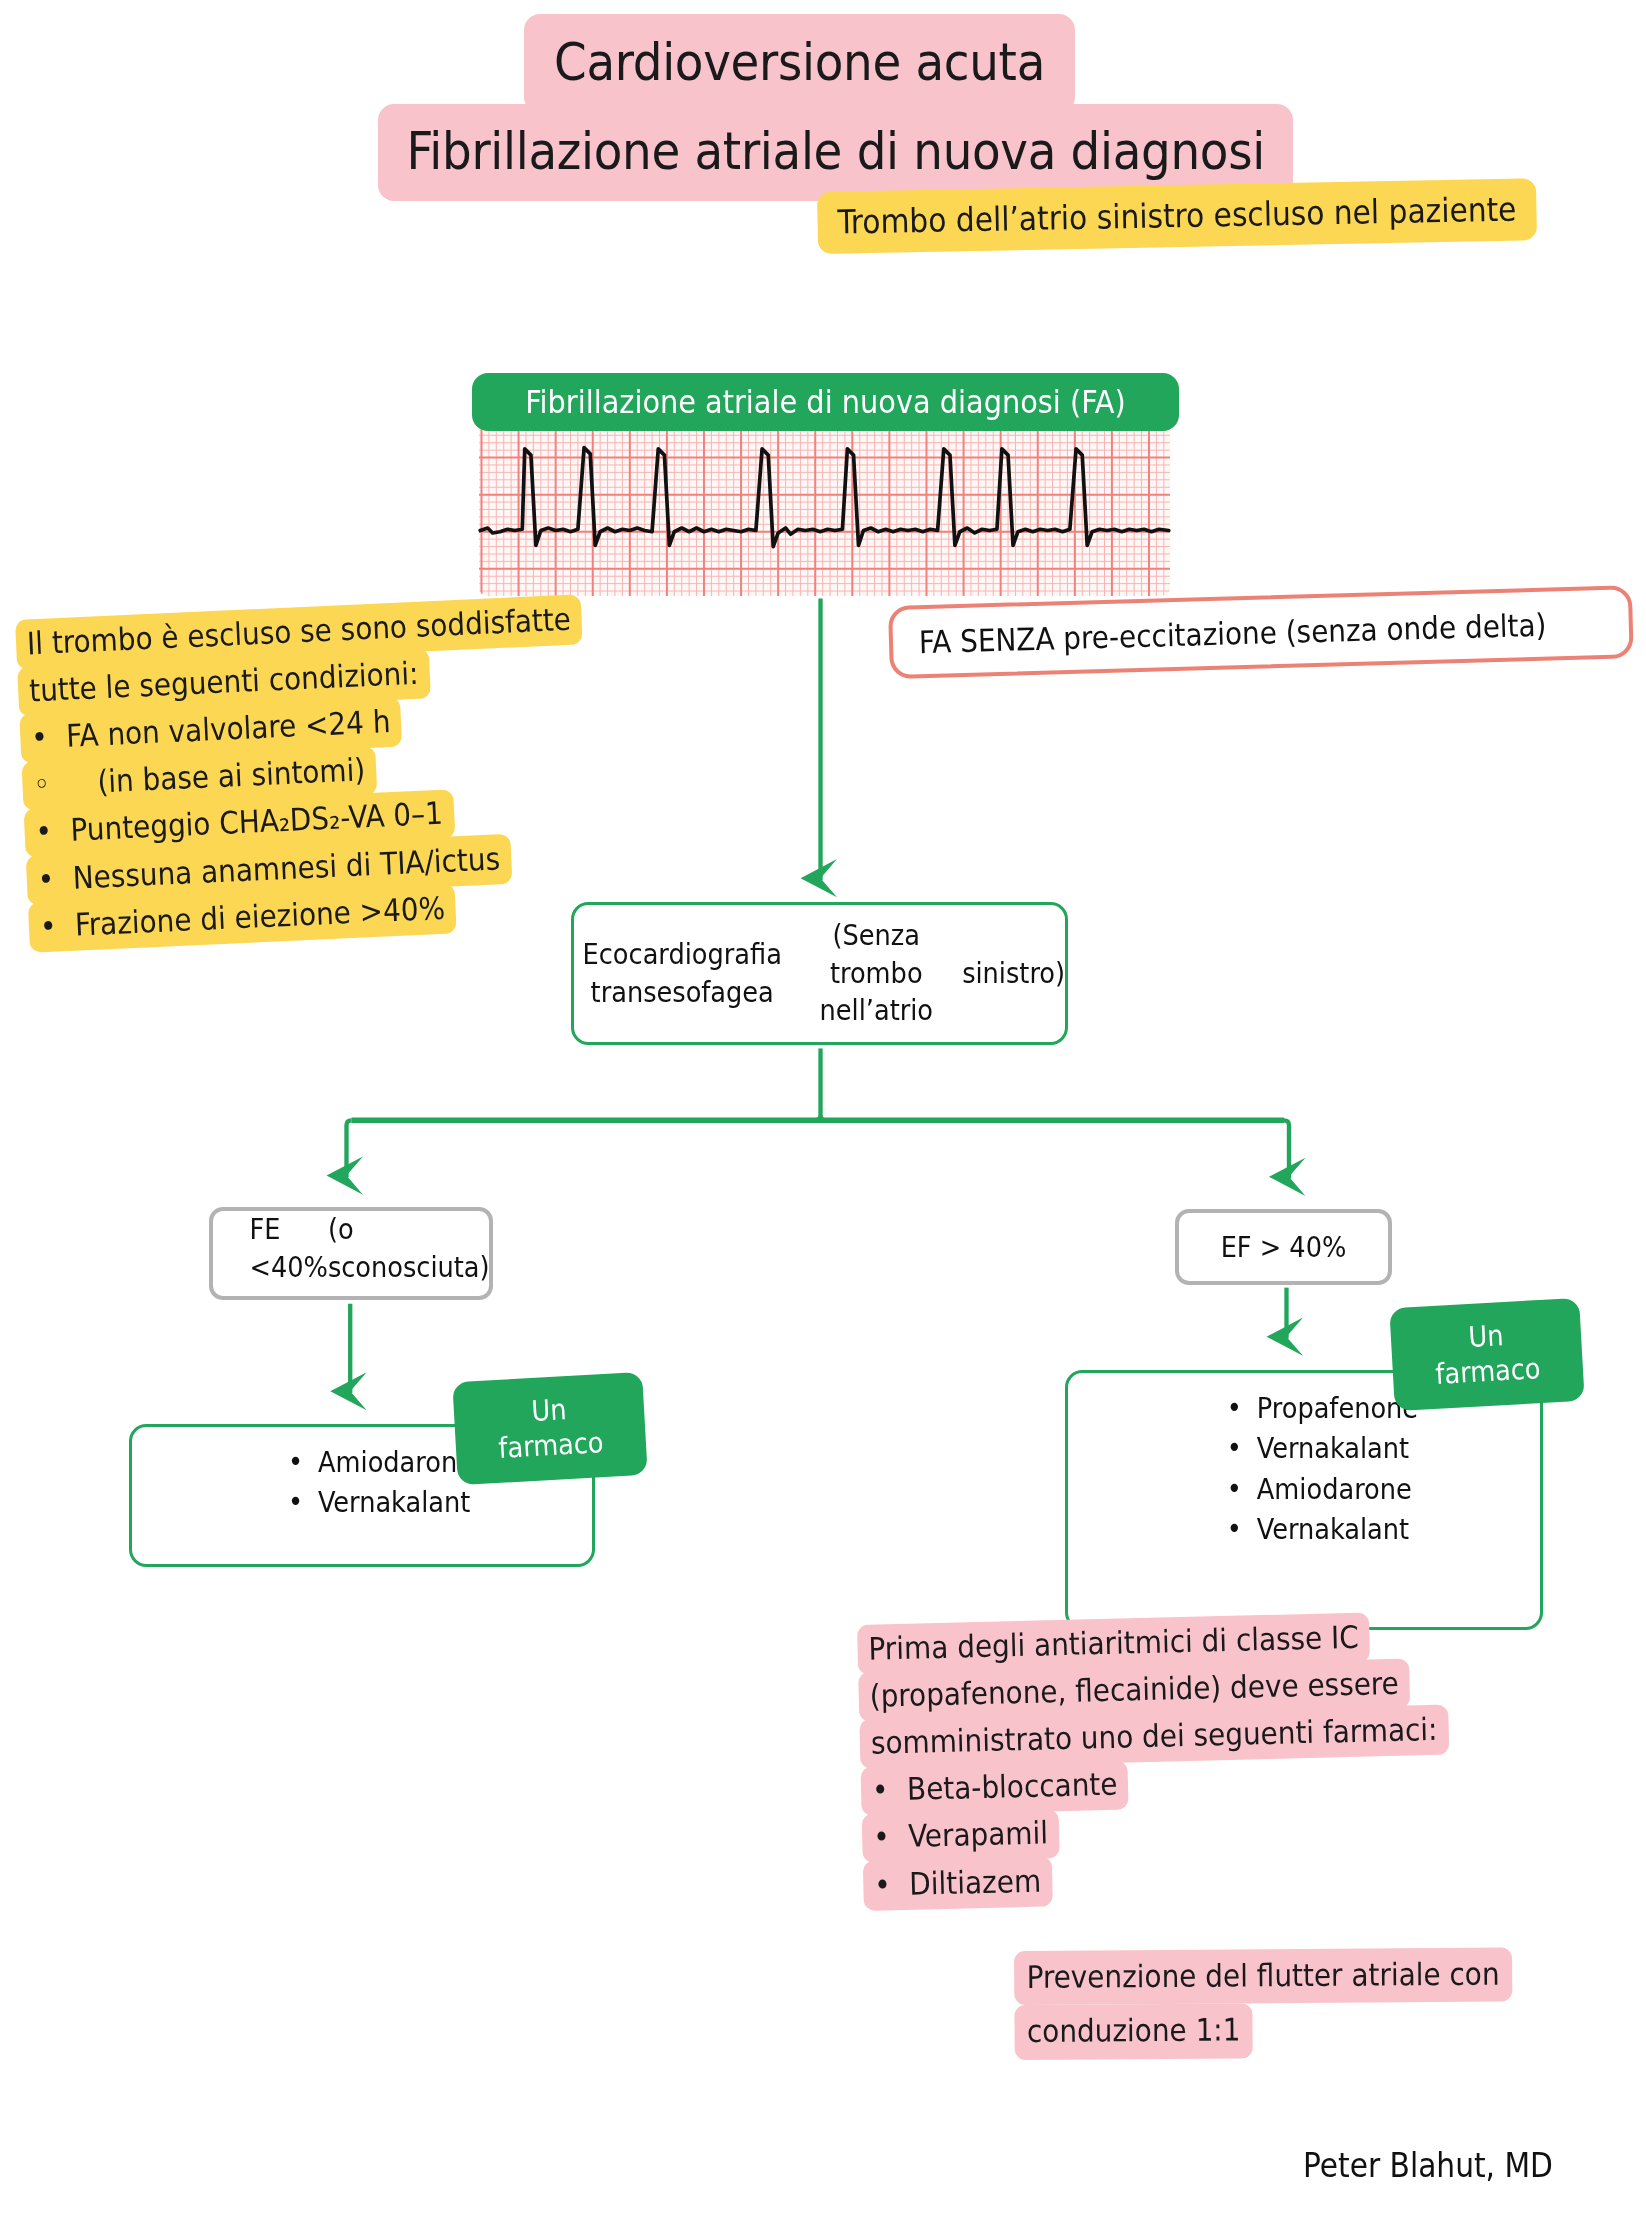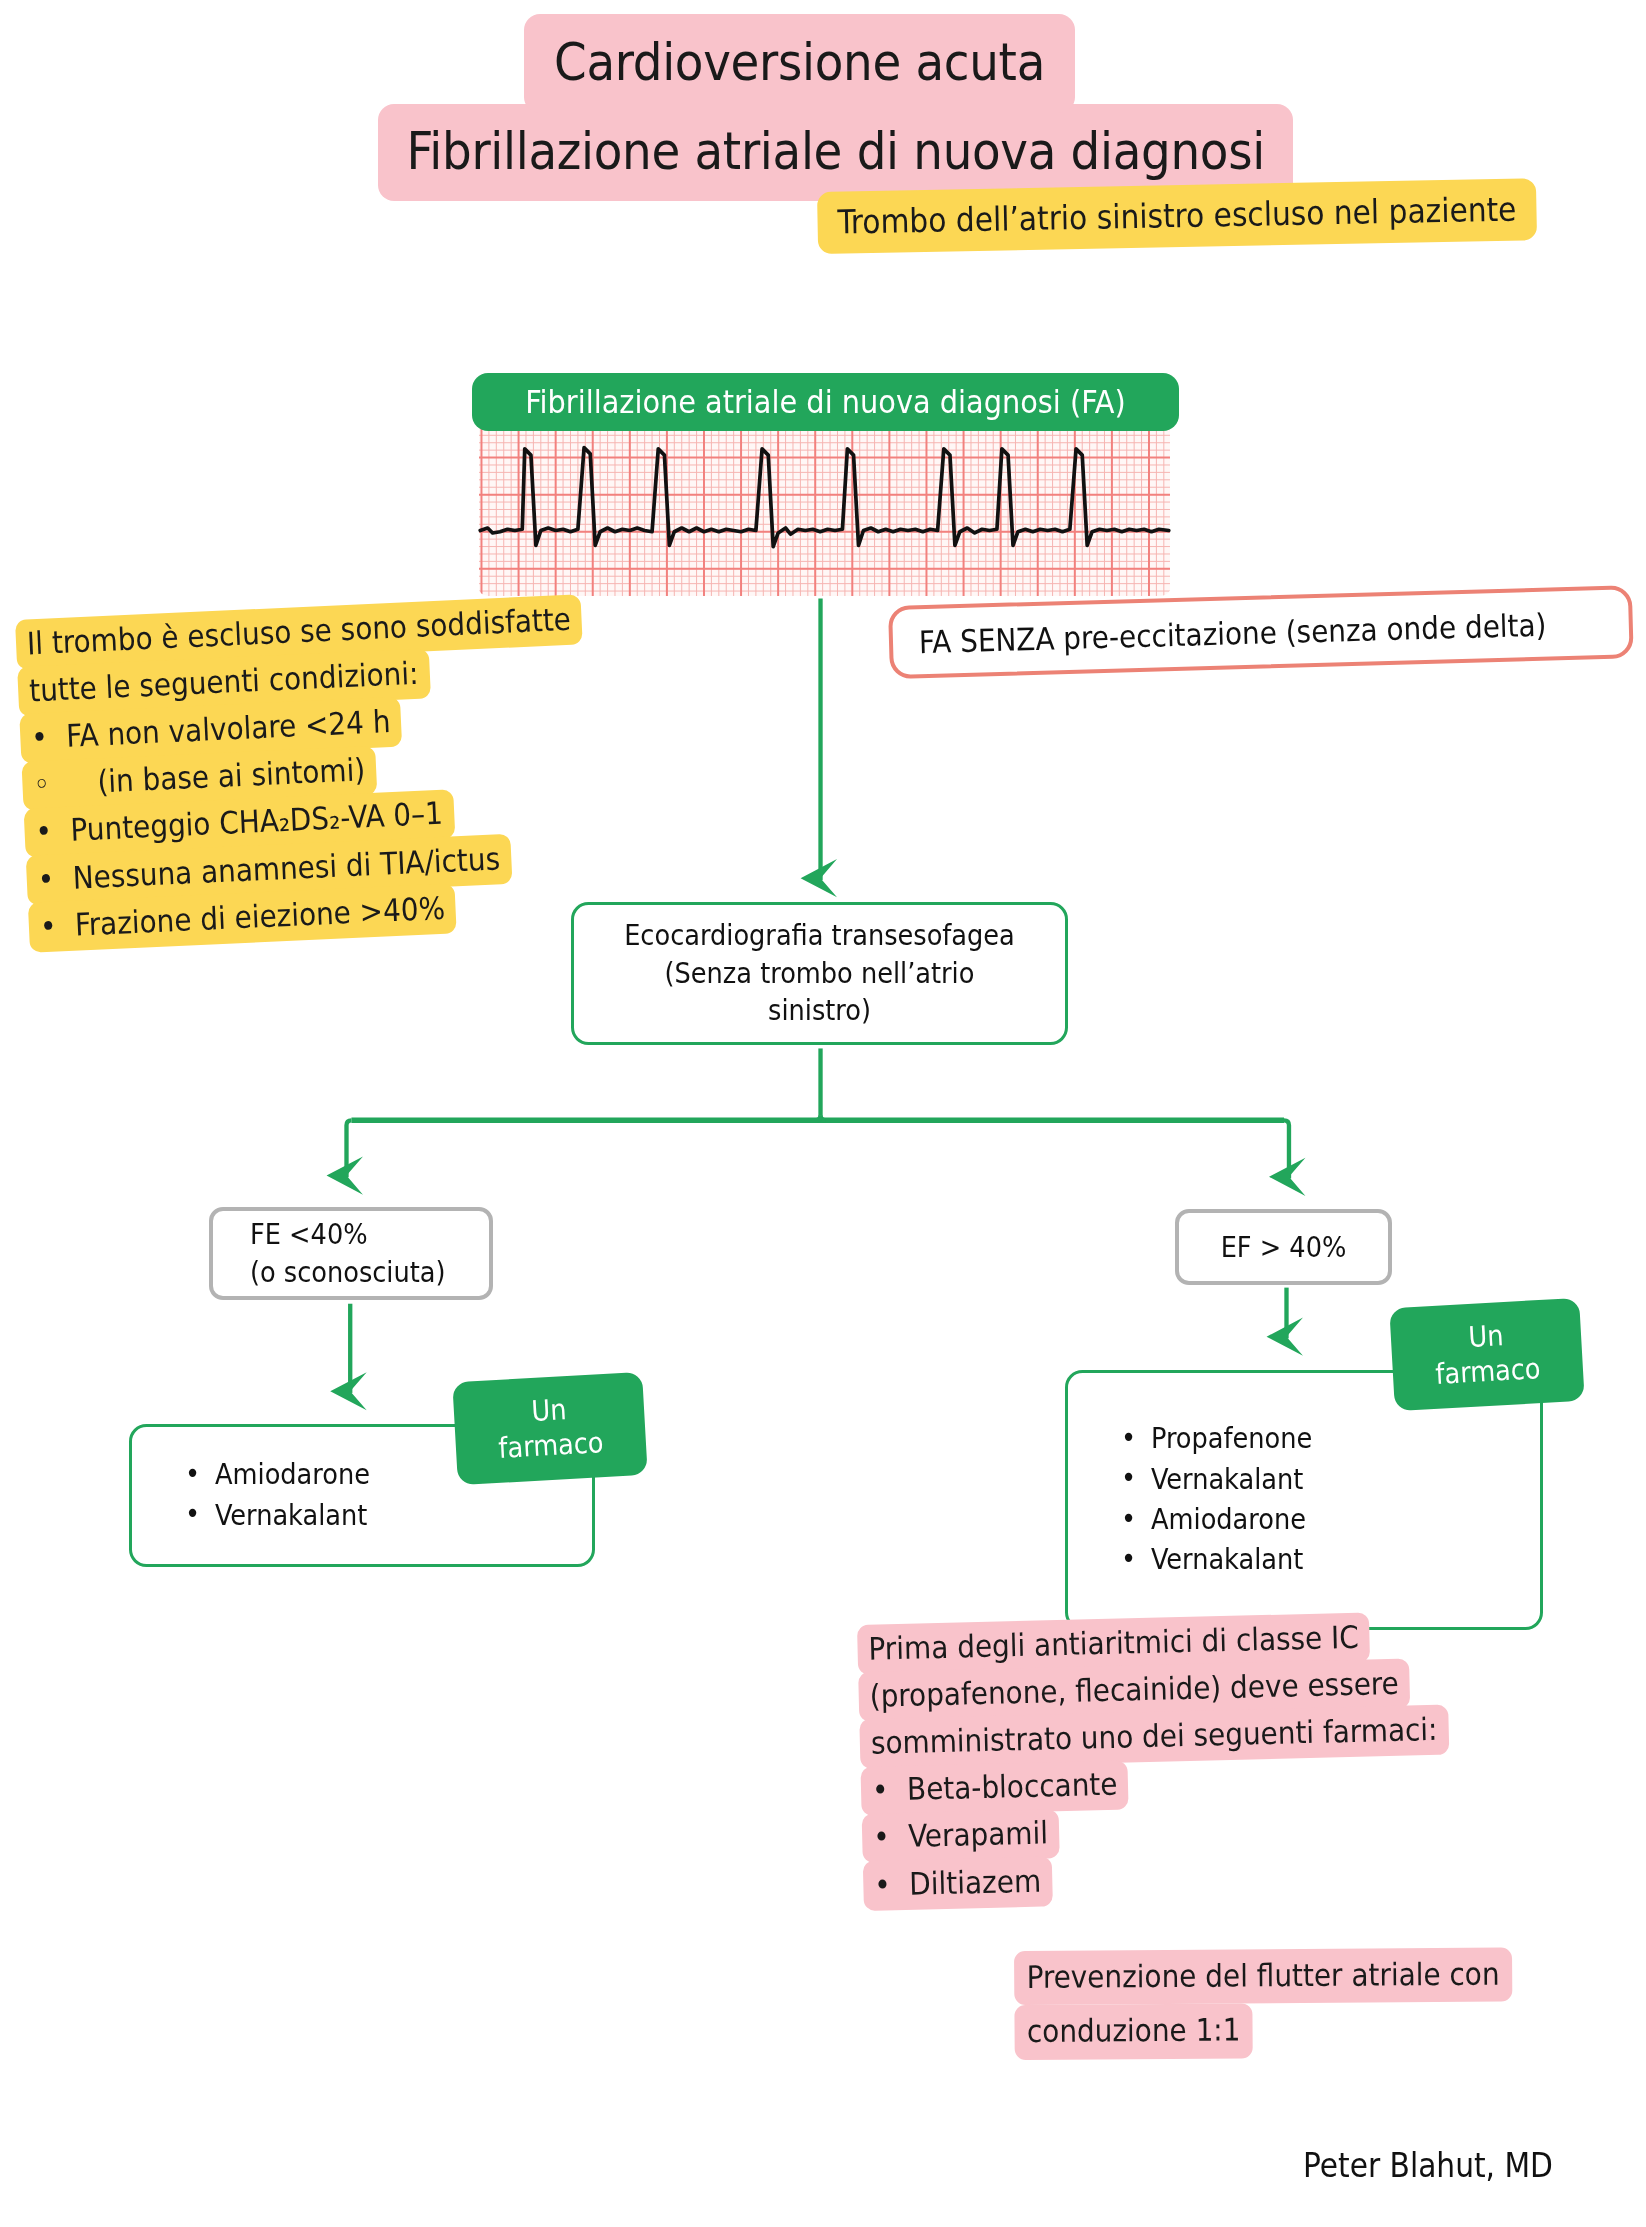--- a/index.html
+++ b/index.html
@@ -78,21 +78,21 @@
     overflow: hidden;
     z-index: 2;
   }
   #ecg-strip svg { display: block; }
 
   
   .node {
     box-sizing: border-box;
     background: #ffffff;
     display: flex;
-    flex-direction: column;
+    flex-direction: row;
     justify-content: center;
     color: #111111;
   }
   .node-green { border: 3.7px solid #22a65b; border-radius: 17.4px; }
   .node-gray  { border: 4.3px solid #b3b3b3; border-radius: 14px; }
 
   #node-tee {
     left: 571px; top: 902px;
     width: 497px; height: 143px;
     align-items: center;

